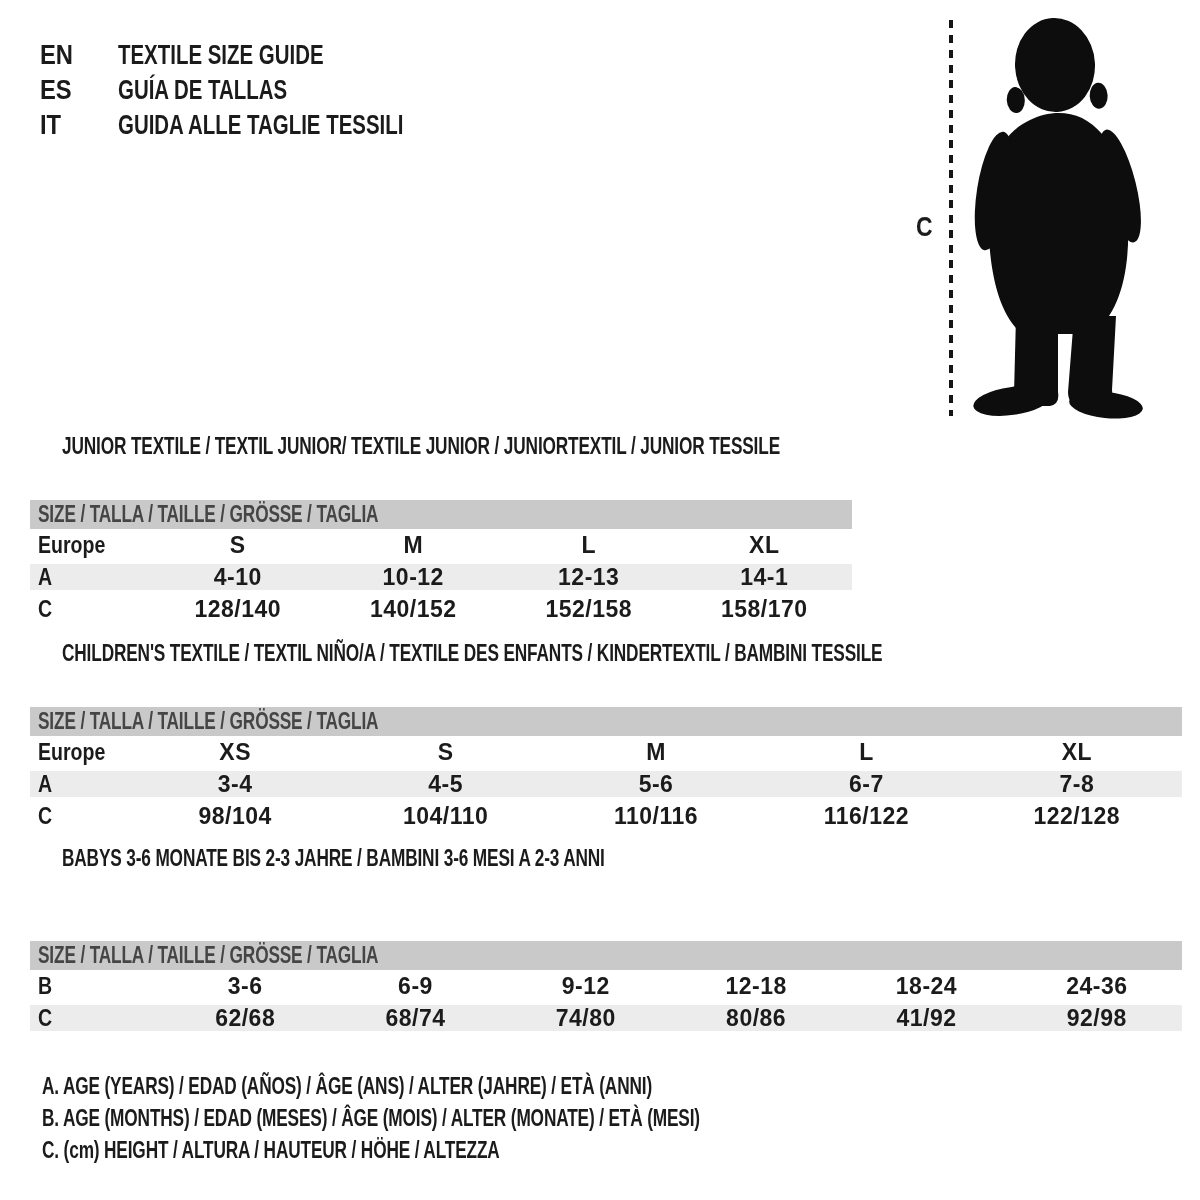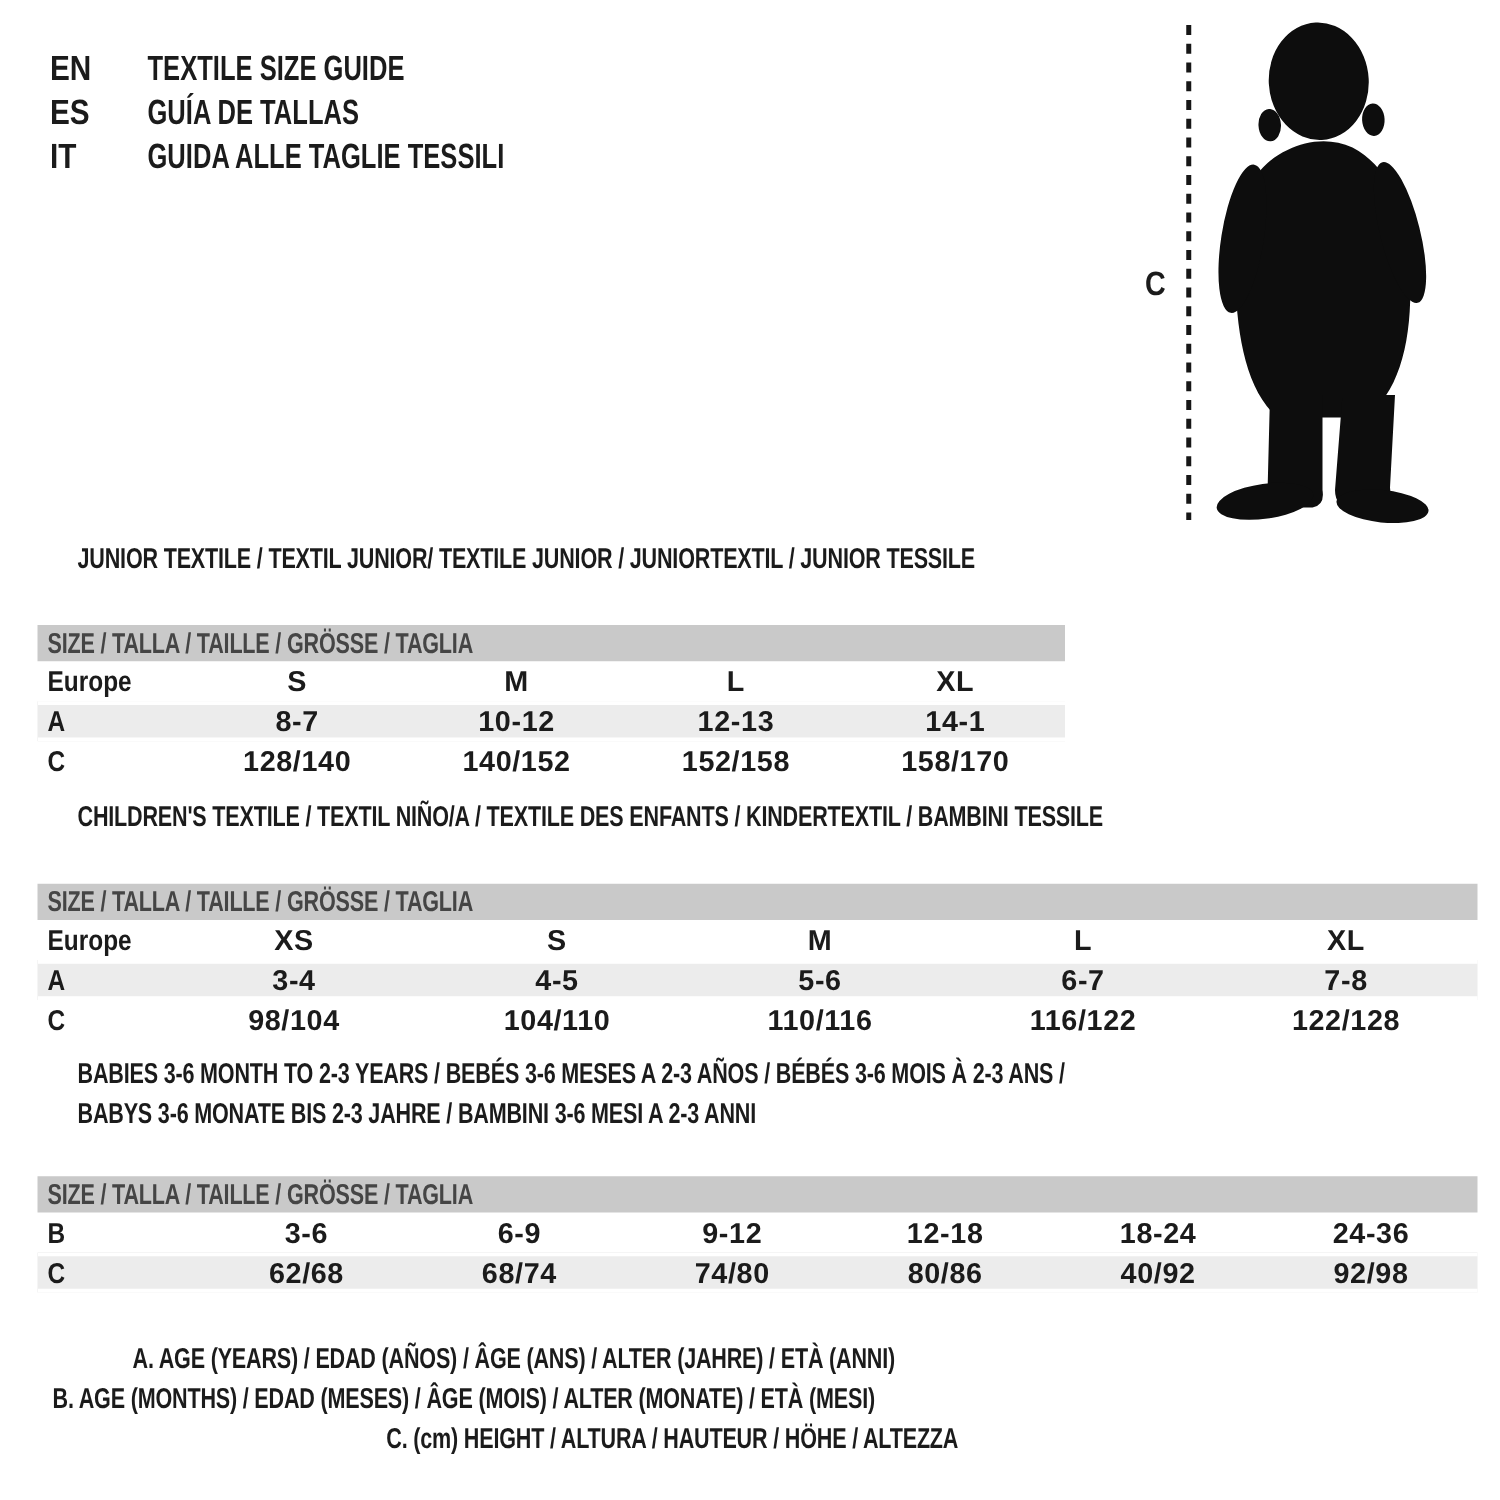--- a/index.html
+++ b/index.html
@@ -40,21 +40,21 @@
 
   .size-header { height:29px; background:#c9c9c9; display:flex; align-items:center; padding-left:8px; font-size:23px; color:#454545;margin-top:16px; }
   .trow { height:32px; display:flex; align-items:center; }
   .trow.striped { background:#ececec; box-shadow: inset 0 3px 0 #ffffff, inset 0 -3px 0 #ffffff; }
   .tlabel { padding-left:8px; font-size:23px; flex:none; }
   .tlabel > span { display:inline-block; transform:scaleX(0.85); transform-origin:0 50%; }
   .tcell { flex:1; text-align:center; font-size:23px; letter-spacing:0.5px; }
   .tcell > span { display:inline-block; }
 
   
-  .legend { position:absolute; left:42px; top:1070px;text-align:right; }
+  .legend { position:absolute; left:42px; top:1070px; }
   .legend-line { height:32px; line-height:32px; font-size:23px; }
 </style>
 </head>
 <body>
 
 <div class="lang" id="language-list">
     <div class="lang-row">
       <span class="lang-code">EN</span>
       <span class="lang-label">TEXTILE SIZE GUIDE</span>
     </div>
@@ -101,21 +101,21 @@
       </div>
       <div class="trow">
         <span class="tlabel"><span>Europe</span></span>
         <span class="tcell"><span>S</span></span>
         <span class="tcell"><span>M</span></span>
         <span class="tcell"><span>L</span></span>
         <span class="tcell"><span>XL</span></span>
       </div>
       <div class="trow striped">
         <span class="tlabel"><span>A</span></span>
-        <span class="tcell"><span>8-7</span></span>
+        <span class="tcell"><span>4-10</span></span>
         <span class="tcell"><span>10-12</span></span>
         <span class="tcell"><span>12-13</span></span>
         <span class="tcell"><span>14-1</span></span>
       </div>
       <div class="trow">
         <span class="tlabel"><span>C</span></span>
         <span class="tcell"><span>128/140</span></span>
         <span class="tcell"><span>140/152</span></span>
         <span class="tcell"><span>152/158</span></span>
         <span class="tcell"><span>158/170</span></span>
@@ -153,21 +153,20 @@
         <span class="tcell"><span>104/110</span></span>
         <span class="tcell"><span>110/116</span></span>
         <span class="tcell"><span>116/122</span></span>
         <span class="tcell"><span>122/128</span></span>
       </div>
     </div>
 </section>
 
 <section class="tsec" id="sec-babies">
   <div class="stitle">
-      <div class="tline"><span class="cond">BABIES 3-6 MONTH TO 2-3 YEARS / BEBÉS 3-6 MESES A 2-3 AÑOS / BÉBÉS 3-6 MOIS À 2-3 ANS /</span></div>
       <div class="tline"><span class="cond">BABYS 3-6 MONATE BIS 2-3 JAHRE / BAMBINI 3-6 MESI A 2-3 ANNI</span></div>
     </div>
   <div class="stable">
       <div class="size-header">
         <span class="cond">SIZE / TALLA / TAILLE / GRÖSSE / TAGLIA</span>
       </div>
       <div class="trow">
         <span class="tlabel"><span>B</span></span>
         <span class="tcell"><span>3-6</span></span>
         <span class="tcell"><span>6-9</span></span>
@@ -175,21 +174,21 @@
         <span class="tcell"><span>12-18</span></span>
         <span class="tcell"><span>18-24</span></span>
         <span class="tcell"><span>24-36</span></span>
       </div>
       <div class="trow striped">
         <span class="tlabel"><span>C</span></span>
         <span class="tcell"><span>62/68</span></span>
         <span class="tcell"><span>68/74</span></span>
         <span class="tcell"><span>74/80</span></span>
         <span class="tcell"><span>80/86</span></span>
-        <span class="tcell"><span>40/92</span></span>
+        <span class="tcell"><span>41/92</span></span>
         <span class="tcell"><span>92/98</span></span>
       </div>
     </div>
 </section>
 
 <div class="legend" id="legend">
     <div class="legend-line"><span class="cond">A. AGE (YEARS) / EDAD (AÑOS) / ÂGE (ANS) / ALTER (JAHRE) / ETÀ (ANNI)</span></div>
     <div class="legend-line"><span class="cond">B. AGE (MONTHS) / EDAD (MESES) / ÂGE (MOIS) / ALTER (MONATE) / ETÀ (MESI)</span></div>
     <div class="legend-line"><span class="cond">C. (cm) HEIGHT / ALTURA / HAUTEUR / HÖHE / ALTEZZA</span></div>
   </div>

